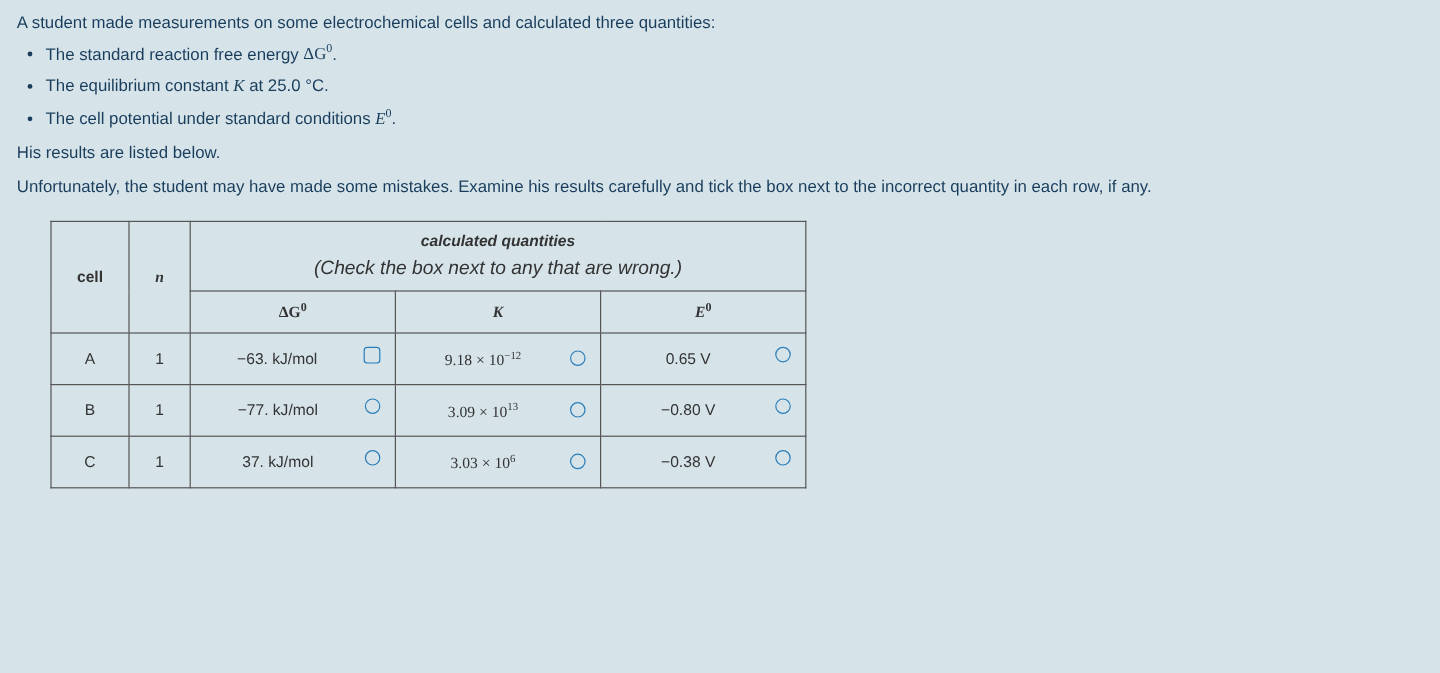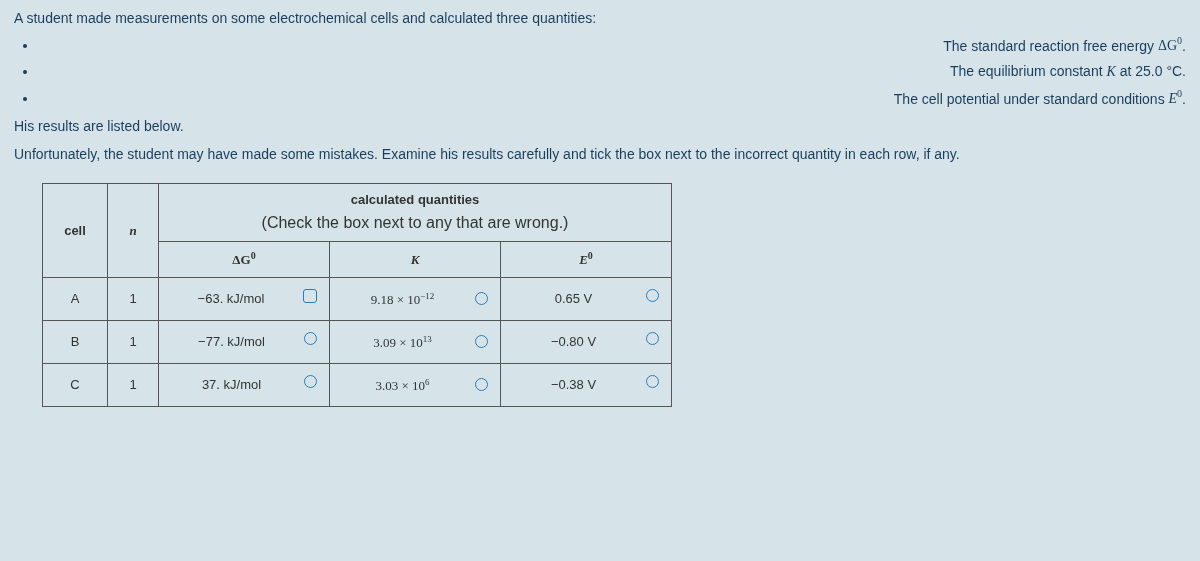--- a/index.html
+++ b/index.html
@@ -15,21 +15,20 @@
   }
   .content {
     padding: 8px 14px 0 14px;
     font-size: 14px;
     line-height: 1.55;
   }
   .intro { margin-bottom: 0; }
   ul.bullets {
     margin: 4px 0 6px 24px;
     padding: 0;
-    text-align: right;
   }
   ul.bullets li {
     margin: 4px 0;
     list-style: disc;
   }
   .math-i { font-family: "Times New Roman", serif; font-style: italic; }
   .sup { font-size: 10px; vertical-align: super; }
   .note-em { font-style: italic; }
   .para { margin: 6px 0; }
   .also-note { font-style: italic; }
@@ -41,20 +40,21 @@
     color: #333;
   }
   th, td {
     border: 1px solid #555;
     padding: 6px 10px;
     text-align: center;
     vertical-align: middle;
   }
   th.header-top {
     font-weight: bold;
+    font-style: italic;
   }
   td.cell-label, th.cell-label {
     width: 44px;
   }
   td.n-col, th.n-col { width: 30px; }
   td.q-col { width: 150px; }
   .sub-note { font-weight: normal; font-size: 16px; }
   .val-row td { height: 30px; }
   .value-cell {
     display: flex;

